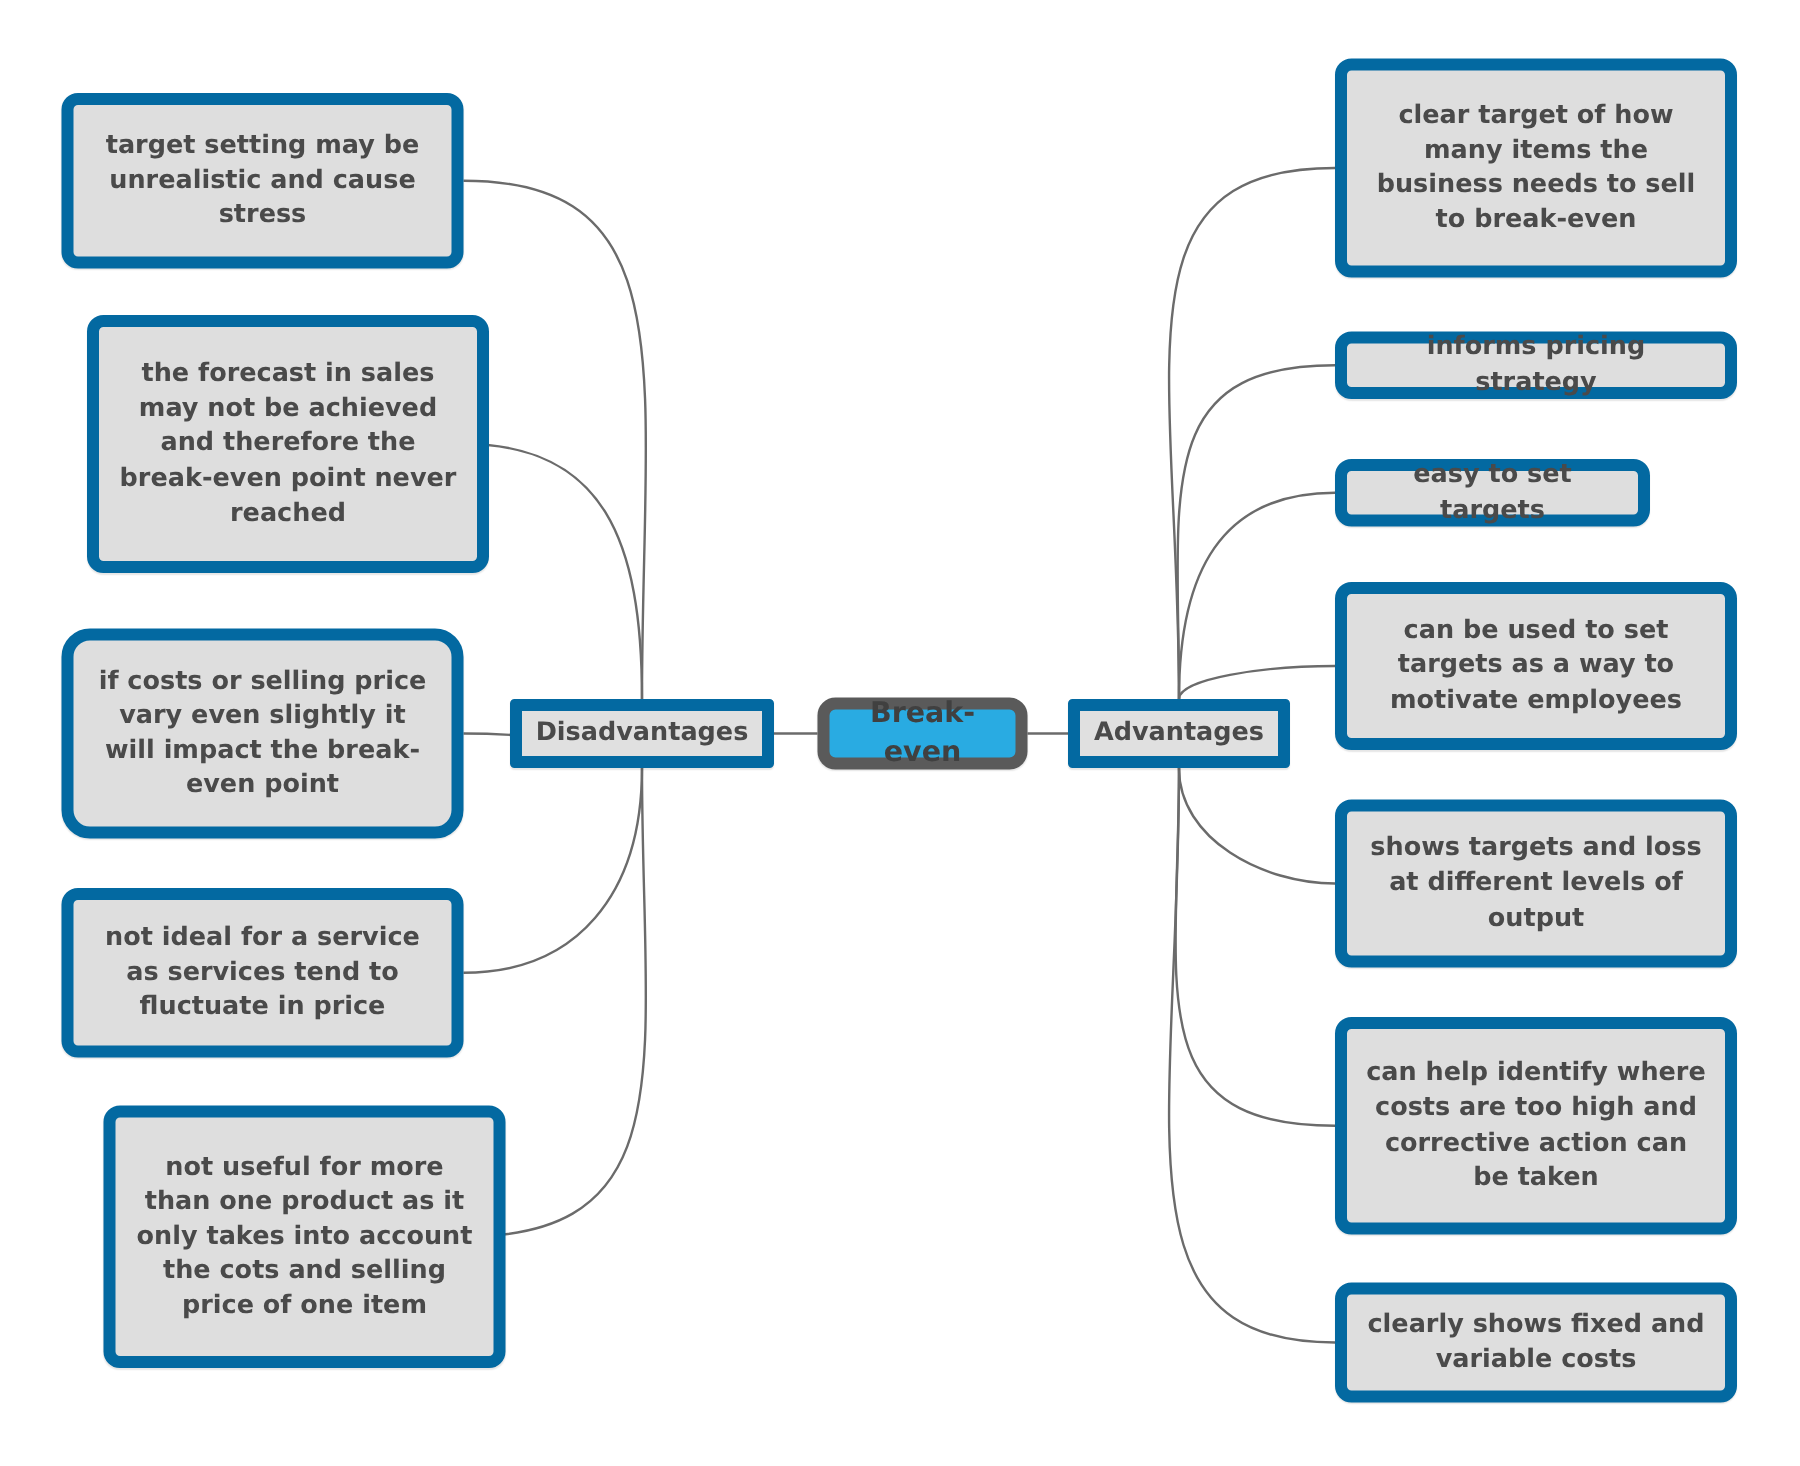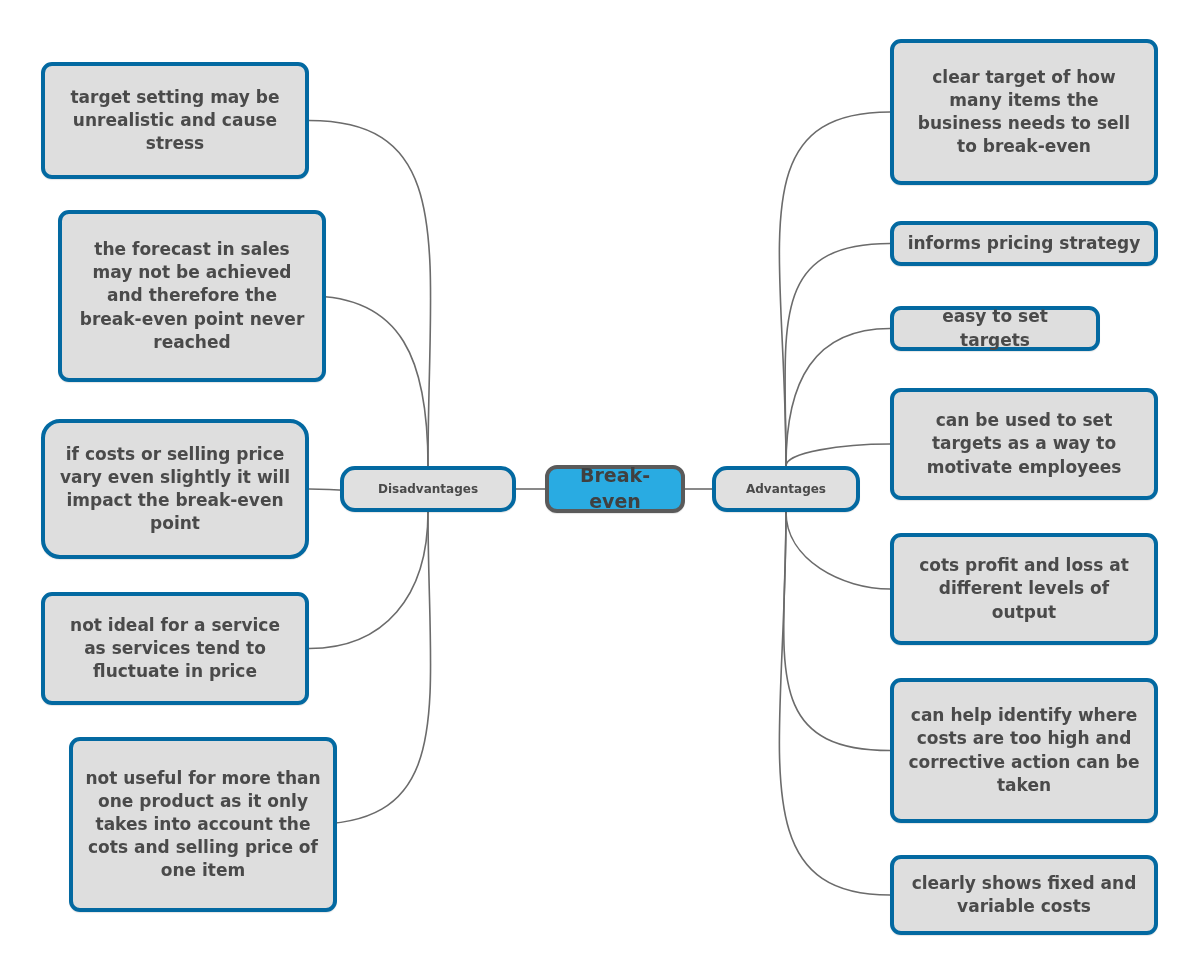--- a/index.html
+++ b/index.html
@@ -27,41 +27,41 @@
     height: 977px;
     pointer-events: none;
   }
   .node {
     position: absolute;
     box-sizing: border-box;
     display: flex;
     align-items: center;
     justify-content: center;
     text-align: center;
-    border: 4px solid #0369a1;
+    border: 8px solid #0369a1;
     border-radius: 11px;
     background: #dedede;
     color: #4a4a4a;
     font-weight: bold;
     font-size: 17px;
     line-height: 1.36;
     padding: 6px 12px;
     box-shadow: 0 1px 1px rgba(0,0,0,0.10);
   }
   .node.central {
     background: #29abe2;
     border-color: #5a5a5a;
     color: #404040;
     font-size: 19px;
     border-radius: 12px;
   }
   .node.branch {
     background: #e0e0e0;
-    font-size: 12px;
-    border-radius: 15px;
+    font-size: 17px;
+    border-radius: 3px;
   }
   .node span {
     display: block;
   }
 </style>
 </head>
 <body>
 
 <div id="canvas">
   <svg class="links" id="links-layer" viewBox="0 0 1200 977" preserveAspectRatio="none">
@@ -111,21 +111,21 @@
       <div class="node" style="left: 890px; top: 221px; width: 268px; height: 45px;">
         <span>informs pricing strategy</span>
       </div>
       <div class="node" style="left: 890px; top: 306px; width: 210px; height: 45px;">
         <span>easy to set targets</span>
       </div>
       <div class="node" style="left: 890px; top: 388px; width: 268px; height: 112px;">
         <span>can be used to set targets as a way to motivate employees</span>
       </div>
       <div class="node" style="left: 890px; top: 533px; width: 268px; height: 112px;">
-        <span>cots profit and loss at different levels of output</span>
+        <span>shows targets and loss at different levels of output</span>
       </div>
       <div class="node" style="left: 890px; top: 678px; width: 268px; height: 145px;">
         <span>can help identify where costs are too high and corrective action can be taken</span>
       </div>
       <div class="node" style="left: 890px; top: 855px; width: 268px; height: 80px;">
         <span>clearly shows fixed and variable costs</span>
       </div>
     </div>
 </div>
 

